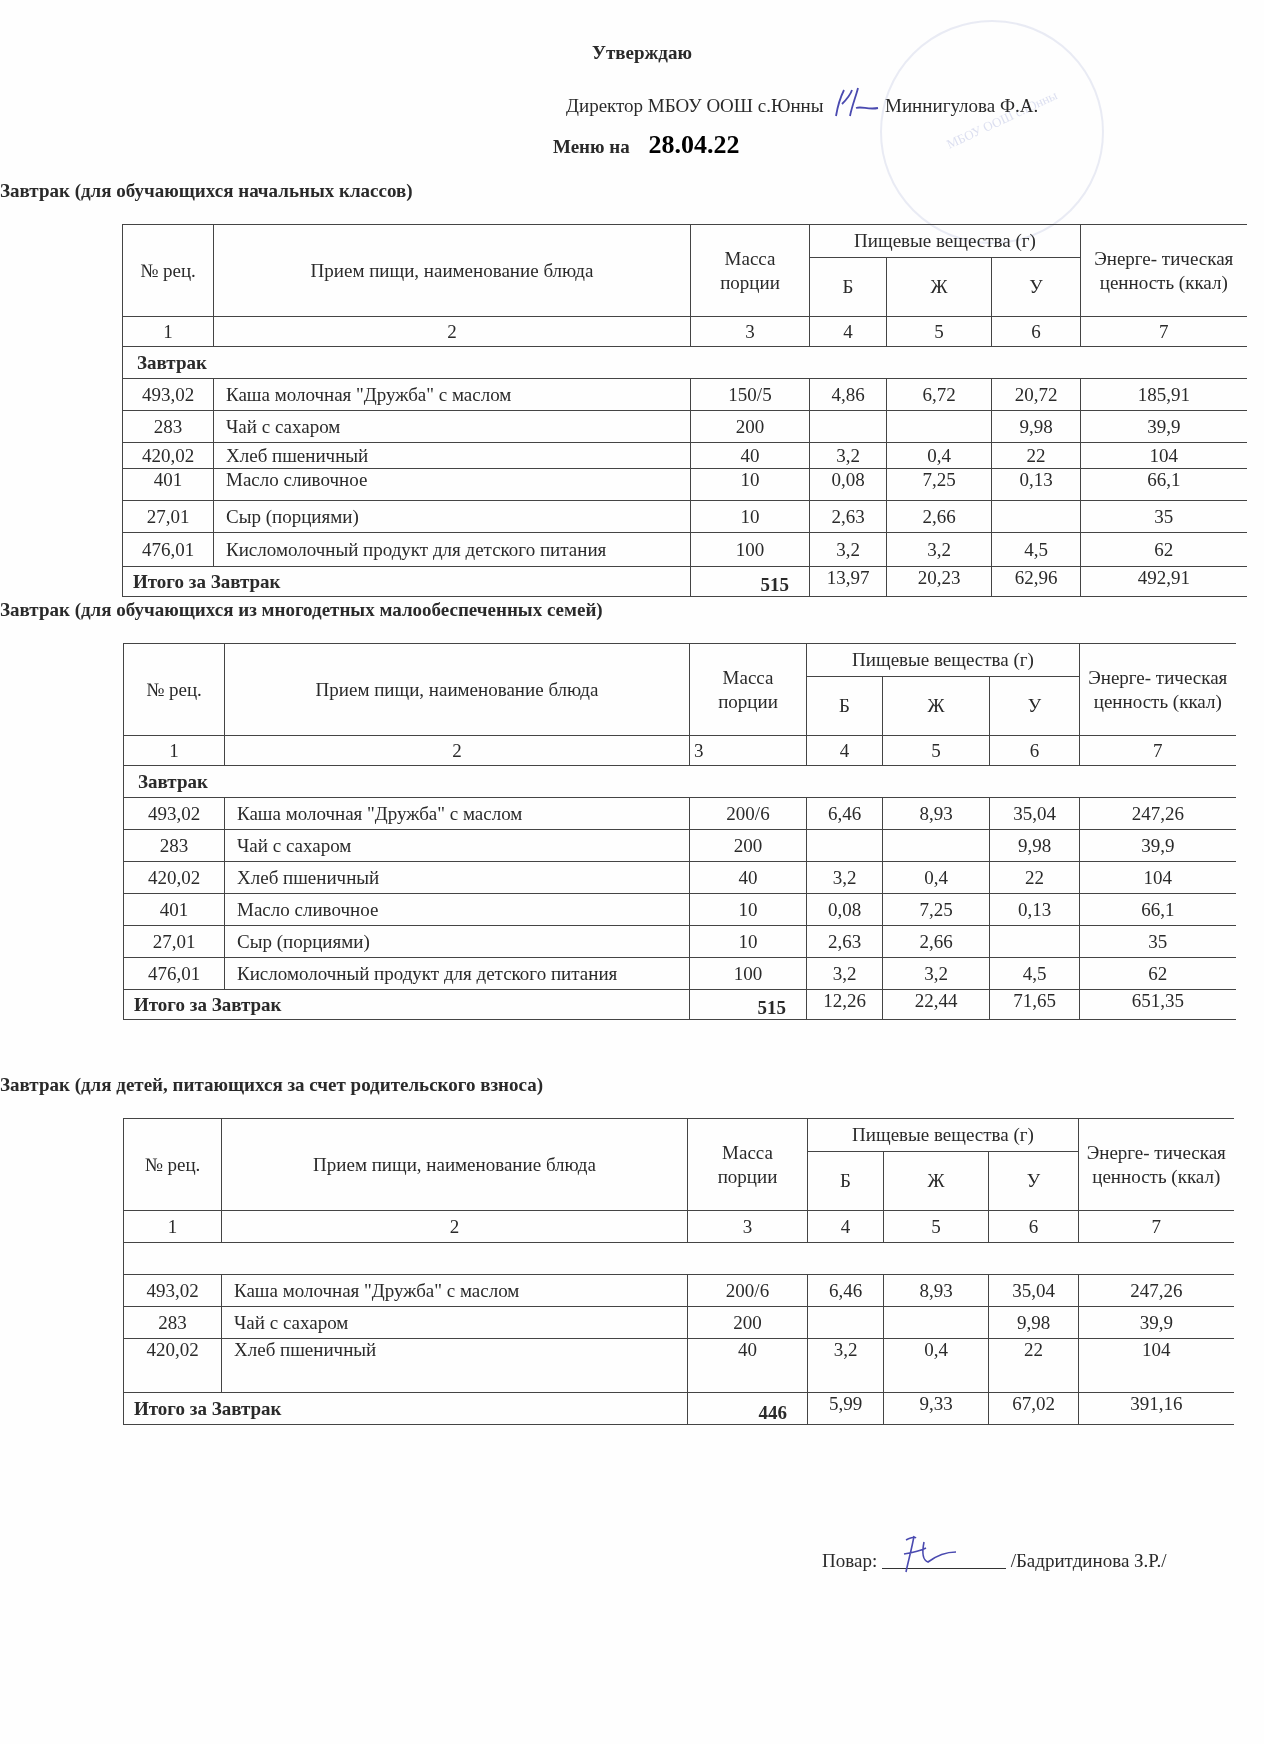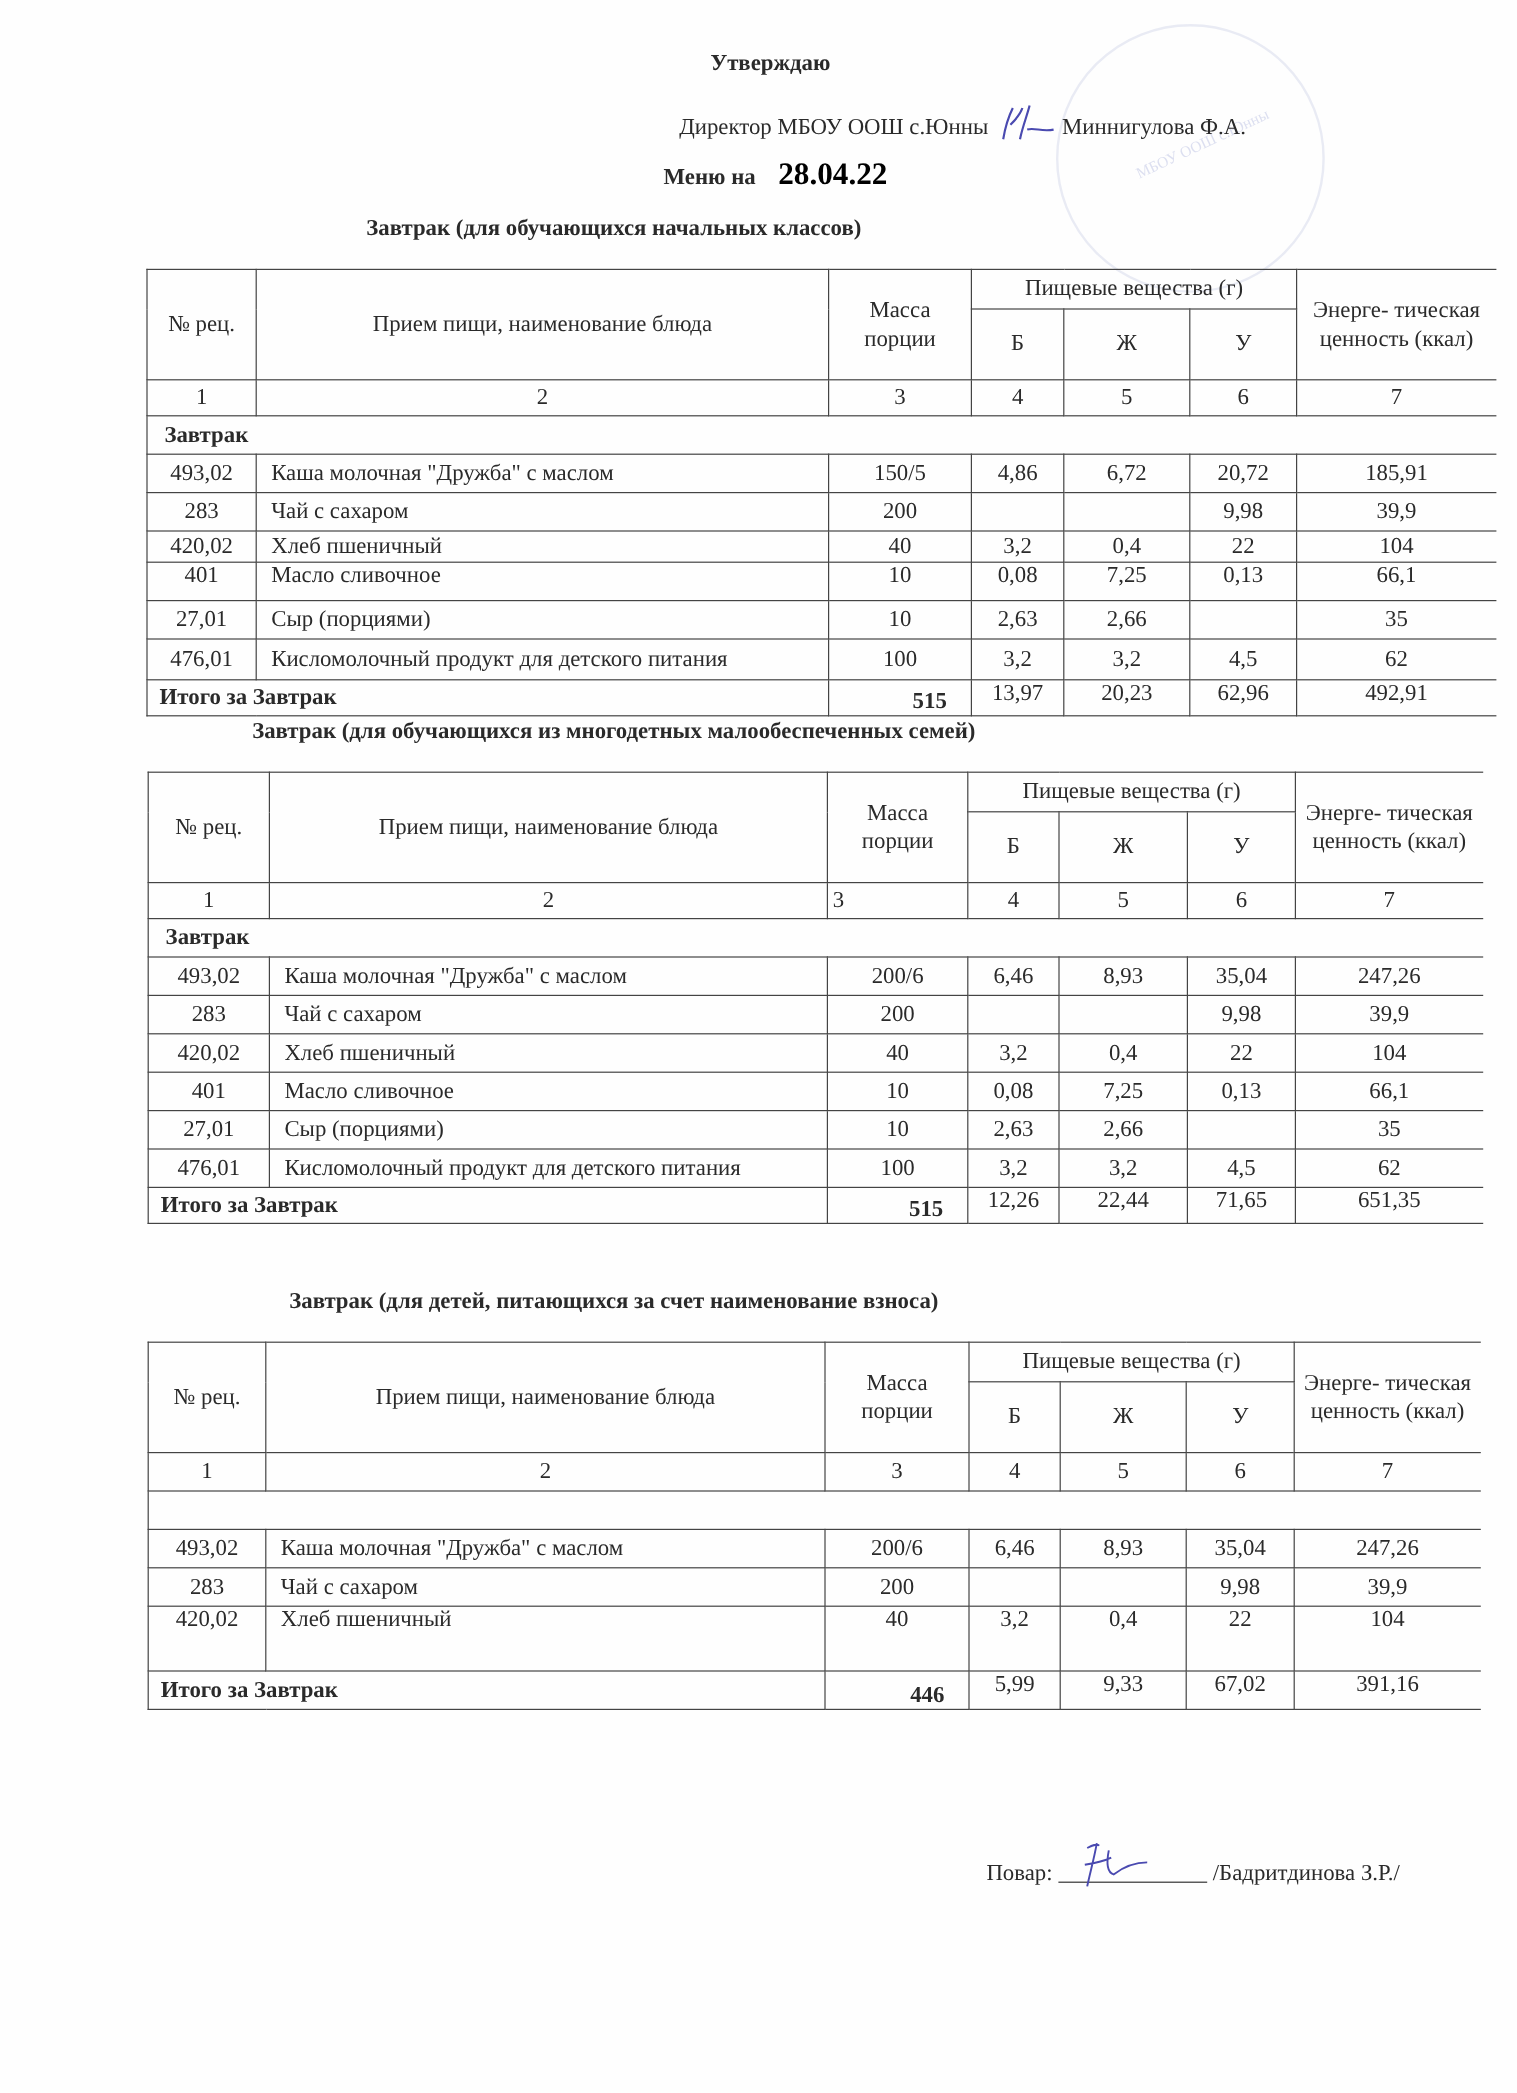--- a/index.html
+++ b/index.html
@@ -15,21 +15,21 @@
   .director { left:566px; top:86px; }
   .director .sig { display:inline-block; width:52px; height:34px; vertical-align:-8px; }
   .menu-line { left:553px; top:130px; }
   .menu-line .date { font-size:26px; color:#000; margin-left:14px; }
   .stamp {
     position:absolute; left:880px; top:20px; width:220px; height:220px;
     border-radius:50%; border:2px solid rgba(140,150,200,0.18);
     color:rgba(120,130,200,0.25); font-size:13px; text-align:center;
   }
   .stamp span { position:absolute; left:60px; top:90px; transform:rotate(-25deg); }
-  .section-title { font-weight:bold; text-align:center; left:0; width:1023px; }
+  .section-title { font-weight:bold; text-align:left; left:0; width:1023px; }
 
   table.menu {
     position:absolute; border-collapse:collapse; table-layout:fixed;
   }
   table.menu td, table.menu th {
     border:1.5px solid #444; padding:0 4px; font-weight:normal;
     text-align:center; vertical-align:middle; line-height:22px;
     overflow:hidden; white-space:nowrap;
   }
   table.menu .name { text-align:left; padding-left:12px; }
@@ -262,21 +262,21 @@
     <td colspan="2" class="total-label">Итого за Завтрак</td>
     <td class="total-mass">515</td>
     <td class="top-val">12,26</td>
     <td class="top-val">22,44</td>
     <td class="top-val">71,65</td>
     <td class="open-right top-val">651,35</td>
   </tr>
 </tbody>
   </table>
 
-<div class="abs section-title" style="top:1074px;">Завтрак (для детей, питающихся за счет  наименование взноса)</div>
+<div class="abs section-title" style="top:1074px;">Завтрак (для детей, питающихся за счет  родительского взноса)</div>
 <table class="menu" style="left:123px; top:1118px; width:1110px;">
   <colgroup>
       <col style="width:98px">
       <col style="width:466px">
       <col style="width:120px">
       <col style="width:76px">
       <col style="width:105px">
       <col style="width:90px">
       <col style="width:155px">
     </colgroup>

